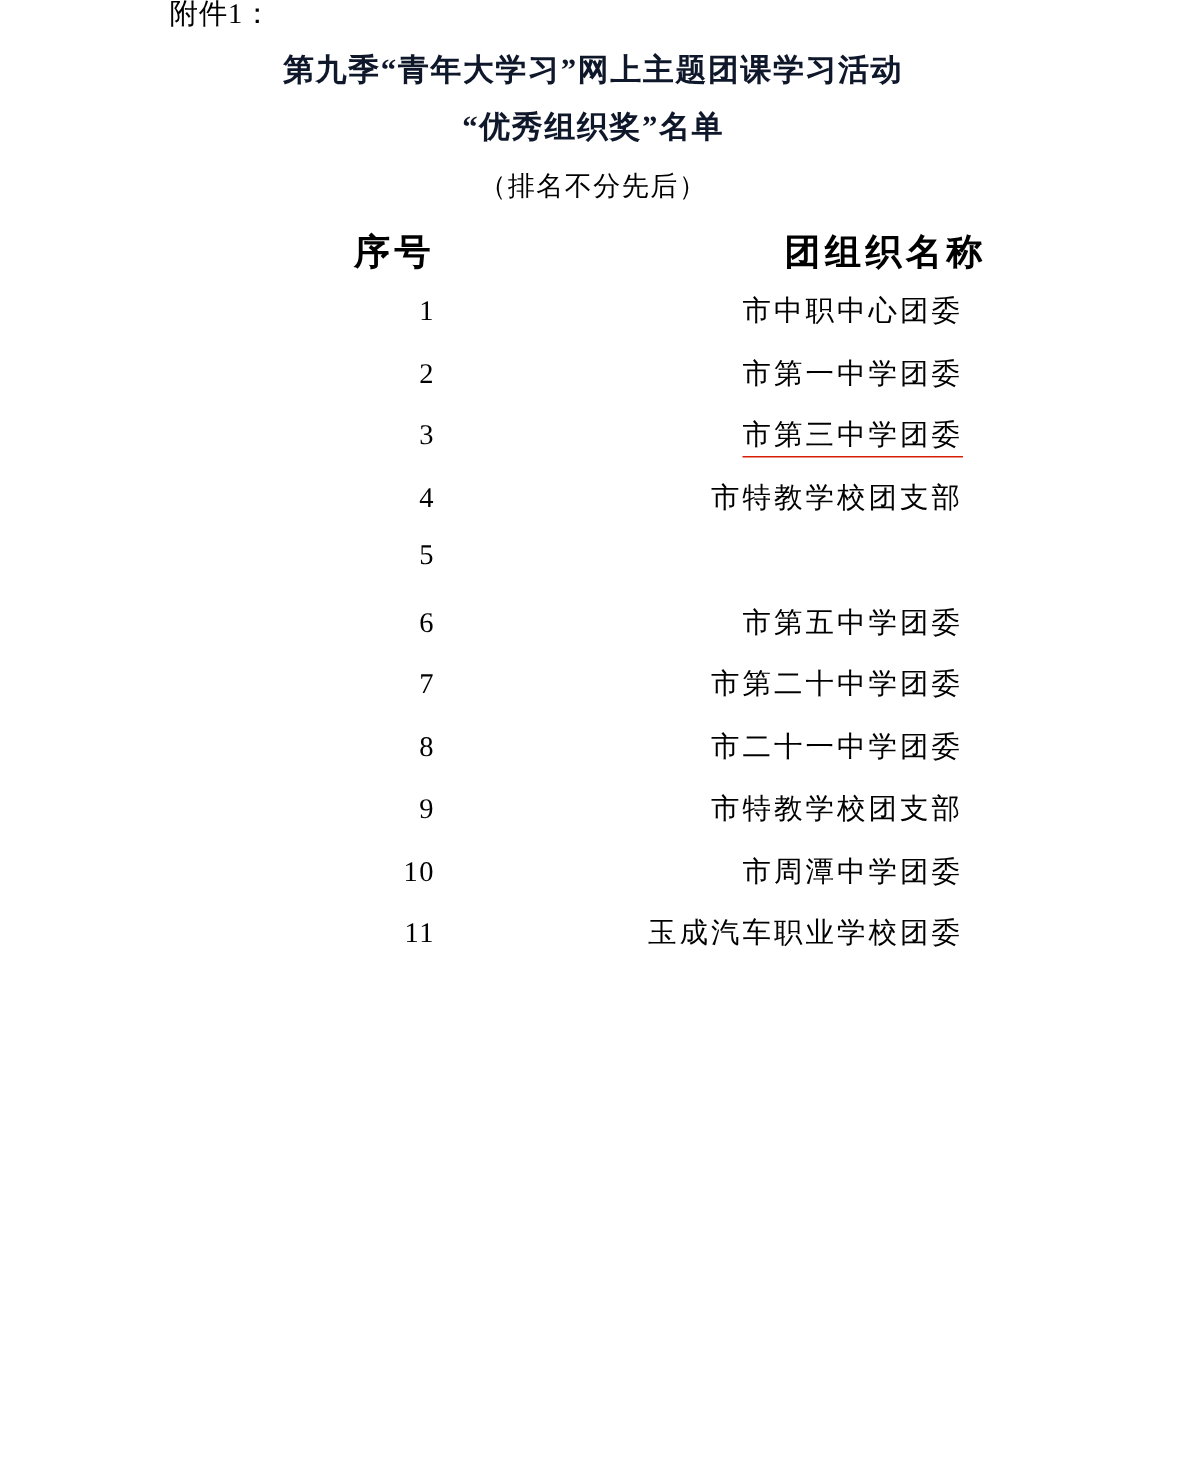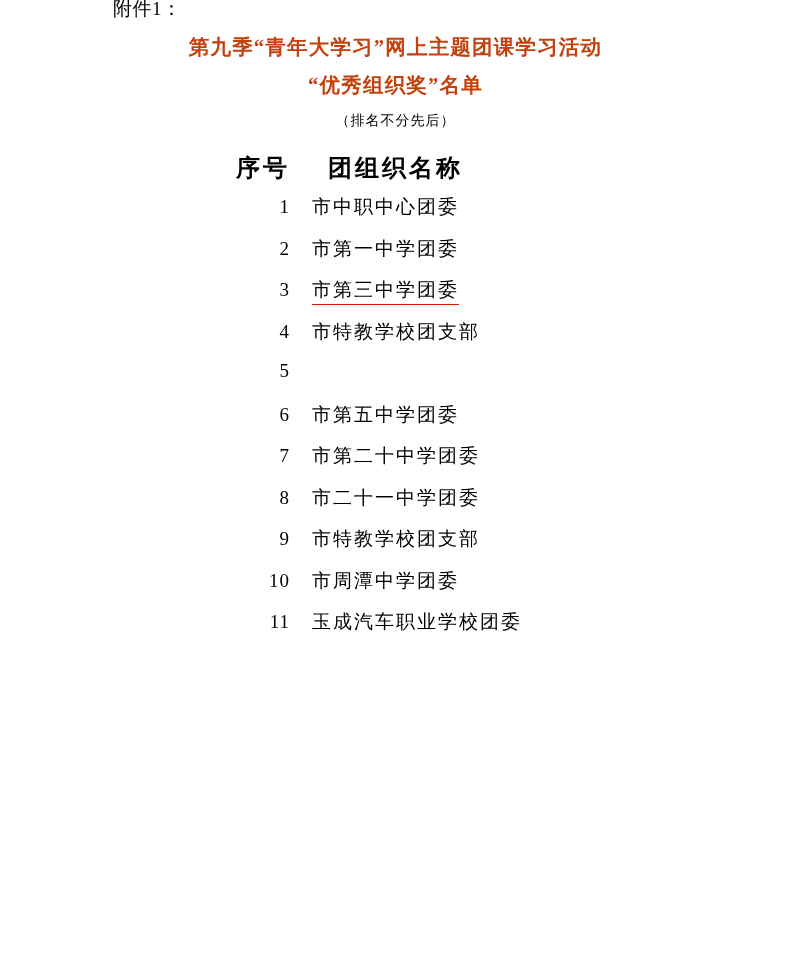--- a/index.html
+++ b/index.html
@@ -38,29 +38,29 @@
     left: 0;
     width: 791px;
     text-align: center;
   }
   .title-line {
     font-size: 20.5px;
     font-weight: bold;
     font-family: "Liberation Serif", "DejaVu Serif", serif;
     letter-spacing: 1.2px;
     line-height: 38px;
-    color: #c2410c;
+    color: #0f172a;
   }
   .subtitle {
     position: absolute;
     top: 112px;
     left: 0;
     width: 791px;
     text-align: center;
-    font-size: 14px;
+    font-size: 18px;
     letter-spacing: 1px;
     font-family: "Liberation Serif", "DejaVu Serif", serif;
     color: #000;
   }
   .list-wrap {
     position: absolute;
     top: 152px;
     left: 0;
     width: 791px;
   }
@@ -72,21 +72,21 @@
   .col-num {
     width: 290px;
     text-align: right;
     padding-right: 0px;
     font-size: 19px;
     letter-spacing: 1px;
     font-family: "Liberation Serif", "DejaVu Serif", serif;
   }
   .col-name {
     width: 330px;
-    text-align: left;
+    text-align: right;
     padding-left: 22px;
     font-size: 19px;
     letter-spacing: 2px;
     font-family: "Liberation Serif", "DejaVu Serif", serif;
   }
   .header-row .col-num,
   .header-row .col-name {
     font-weight: bold;
     font-size: 24px;
     letter-spacing: 3px;

